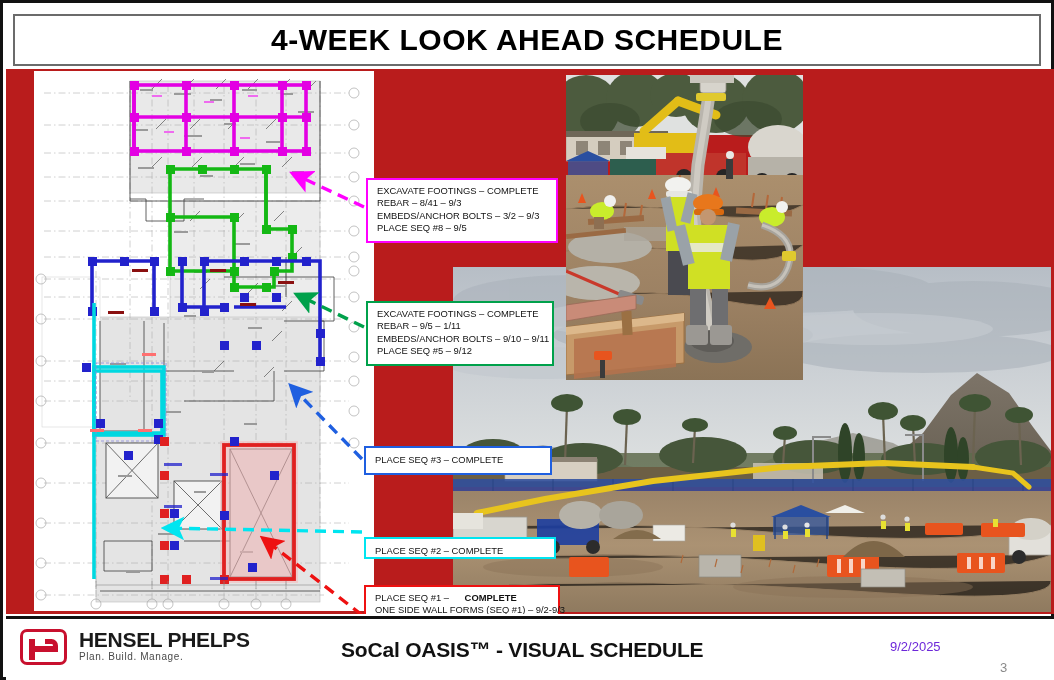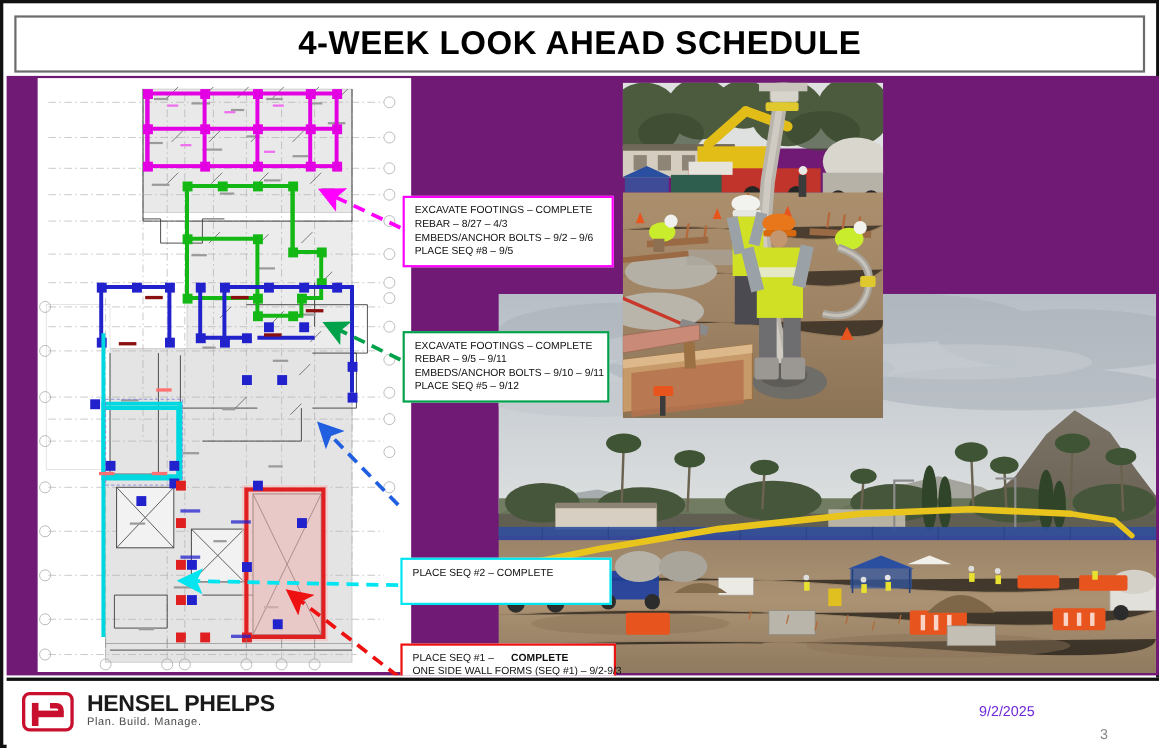--- a/index.html
+++ b/index.html
@@ -37,21 +37,21 @@
     color: #000000;
     white-space: nowrap;
   }
 
   
   #canvas {
     position: absolute;
     left: 3px; top: 66px;
     width: 1048px; height: 545px;
     overflow: hidden;
-    background: #701a75;
+    background: #b91c1c;
   }
 
   
   #floorplan {
     position: absolute;
     left: 28px; top: 2px;
     width: 340px; height: 540px;
   }
   #floorplan svg { display: block; }
 
@@ -80,21 +80,21 @@
     font-size: 9.4px;
     color: #111111;
     white-space: nowrap;
   }
   .callout .line { display: block; }
   .callout .b { font-weight: bold; padding-left: 13px; }
 
   #callout-seq4 { left: 360px; top: 109px; width: 192px; border: 2.5px solid #ff00ff; }
   #callout-seq5 { left: 360px; top: 232px; width: 188px; border: 2.5px solid #00a14b; }
   #callout-seq3 { left: 358px; top: 377px; width: 188px; border: 2.5px solid #1f5fe0; padding-top: 6px; padding-bottom: 7px; }
-  #callout-seq2 { left: 358px; top: 438px; width: 192px; border: 2.5px solid #00e5f0; padding-top: 6px; padding-bottom: 21px; }
+  #callout-seq2 { left: 358px; top: 468px; width: 192px; border: 2.5px solid #00e5f0; padding-top: 6px; padding-bottom: 0; }
   #callout-seq1 { left: 358px; top: 516px; width: 196px; border: 2.5px solid #ee1111; }
 
   
   #arrows {
     position: absolute;
     left: 0; top: 0; width: 1048px; height: 545px;
     z-index: 28;
     pointer-events: none;
   }
 
@@ -912,32 +912,35 @@
 
       <line x1="358" y1="138" x2="288" y2="105" stroke="#ff00ff" stroke-width="3.4" stroke-dasharray="11 7" marker-end="url(#ah-mag)"></line>
       <line x1="358" y1="258" x2="292" y2="226" stroke="#00a14b" stroke-width="3.4" stroke-dasharray="11 7" marker-end="url(#ah-grn)"></line>
       <line x1="356" y1="390" x2="286" y2="318" stroke="#1f5fe0" stroke-width="3.4" stroke-dasharray="11 7" marker-end="url(#ah-blu)"></line>
       <line x1="356" y1="463" x2="160" y2="459" stroke="#00e5f0" stroke-width="3.4" stroke-dasharray="11 7" marker-end="url(#ah-cyn)"></line>
       <line x1="356" y1="546" x2="258" y2="470" stroke="#ee1111" stroke-width="3.4" stroke-dasharray="11 7" marker-end="url(#ah-red)"></line>
     </svg>
 
     <div class="callout" id="callout-seq4">
       <span class="line">EXCAVATE FOOTINGS – COMPLETE</span>
-      <span class="line">REBAR – 8/27 – 4/3</span>
-      <span class="line">EMBEDS/ANCHOR BOLTS – 9/2 – 9/6</span>
+      <span class="line">REBAR – 8/41 – 9/3</span>
+      <span class="line">EMBEDS/ANCHOR BOLTS – 3/2 – 9/3</span>
       <span class="line">PLACE SEQ #8 – 9/5</span>
     </div>
 
     <div class="callout" id="callout-seq5">
       <span class="line">EXCAVATE FOOTINGS – COMPLETE</span>
-      <span class="line">REBAR – 9/5 – 9/11</span>
+      <span class="line">REBAR – 9/5 – 1/11</span>
       <span class="line">EMBEDS/ANCHOR BOLTS – 9/10 – 9/11</span>
       <span class="line">PLACE SEQ #5 – 9/12</span>
     </div>
 
+    <div class="callout" id="callout-seq3">
+      <span class="line">PLACE SEQ #3 – COMPLETE</span>
+    </div>
 
     <div class="callout" id="callout-seq2">
       <span class="line">PLACE SEQ #2 – COMPLETE</span>
     </div>
 
     <div class="callout" id="callout-seq1">
       <span class="line"><span>PLACE SEQ #1 – </span><span class="b">COMPLETE</span></span>
       <span class="line">ONE SIDE WALL FORMS (SEQ #1) – 9/2-9/3</span>
 
     </div>
@@ -950,19 +953,20 @@
         <div id="logo-mark">
           <div class="bar-l"></div>
           <div class="bar-h"></div>
           <div class="bar-p"></div>
         </div>
         <div>
           <div id="logo-name">HENSEL PHELPS</div>
           <div id="logo-tag">Plan. Build. Manage.</div>
         </div>
       </div>
+      <div id="footer-title">SoCal OASIS™ - VISUAL SCHEDULE</div>
       <div id="footer-date">9/2/2025</div>
       <div id="footer-page">3</div>
 
     </div>
   </div>
 
 </div>
 
 </body></html>

